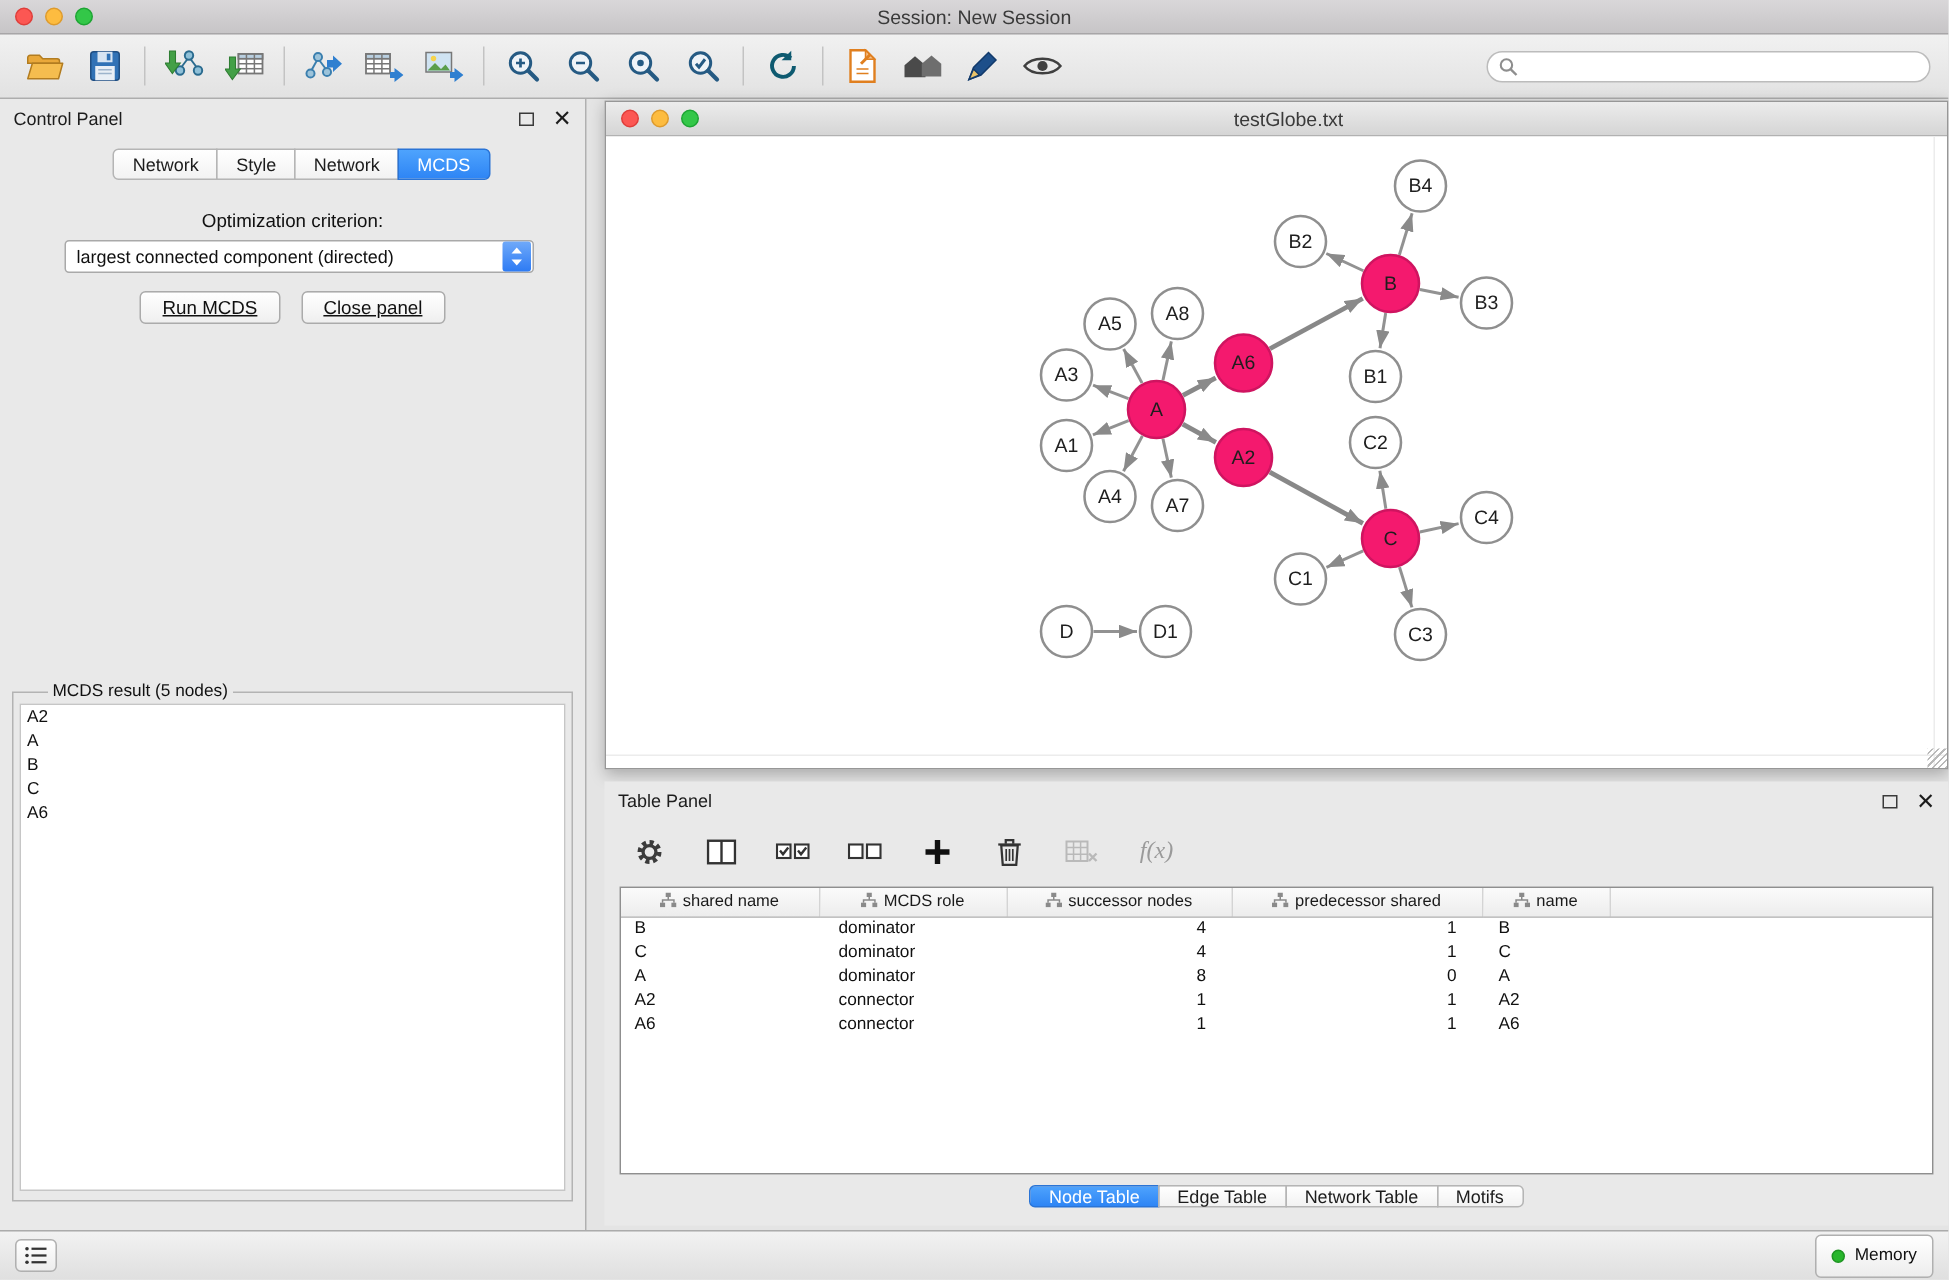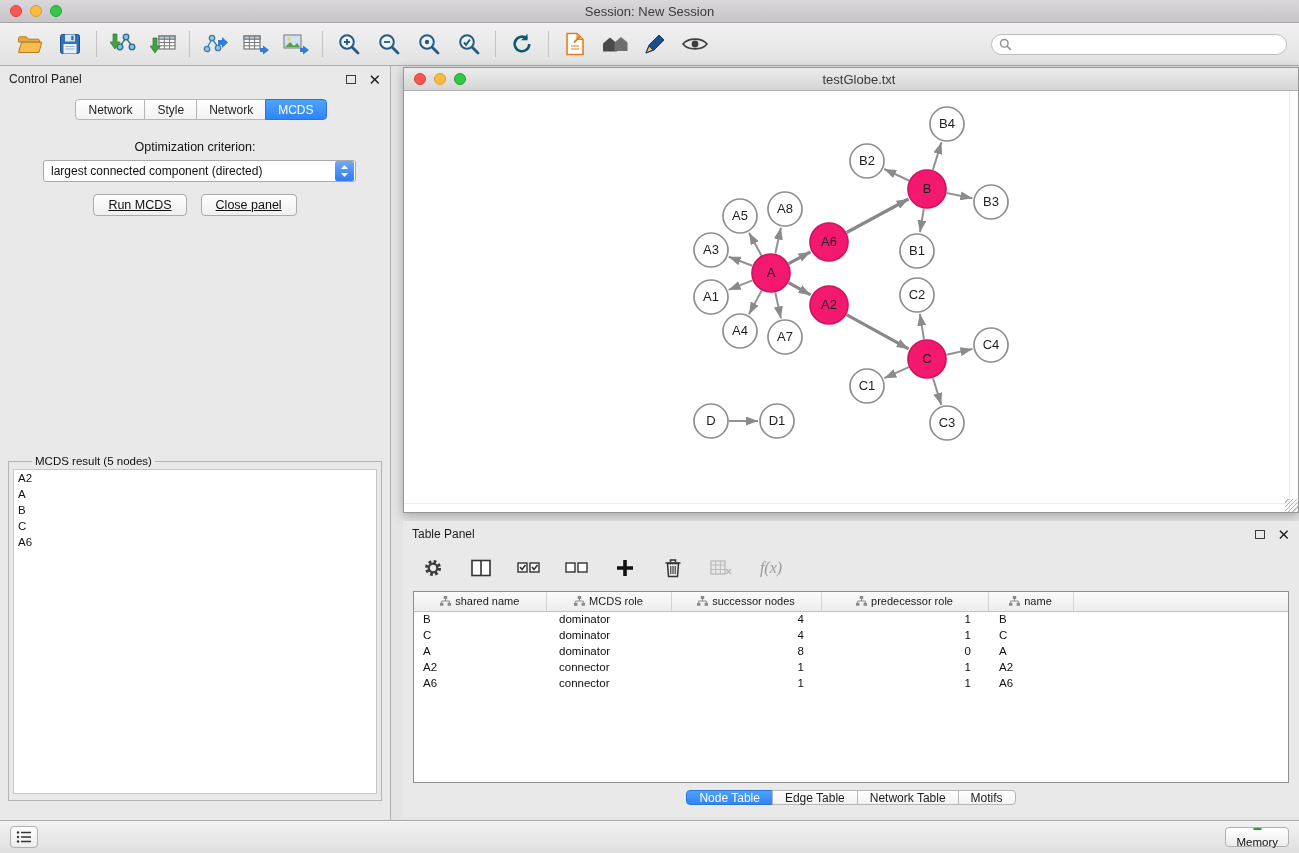--- a/index.html
+++ b/index.html
@@ -80,21 +80,21 @@
   td.c0{padding-left:9px;}
   td.c1{padding-left:13px;}
   td.num{text-align:right;padding-right:17px;}
   td.c4{padding-left:11px;}
   .table-tabs{display:flex;justify-content:center;margin-top:7px;}
   .table-tabs .seg{height:15px;font-size:12px;}
 
   
   .statusbar{height:33px;background:linear-gradient(#f2f2f2,#dfdfdf);border-top:1px solid #ababab;display:flex;align-items:center;padding:0 10px;flex:0 0 auto;}
   .list-btn{width:28px;height:22px;border:1px solid #b0b0b0;border-radius:4px;background:linear-gradient(#fff,#ededed);display:flex;align-items:center;justify-content:center;cursor:pointer;}
-  .memory-btn{margin-left:auto;height:20px;border:1px solid #b0b0b0;border-radius:4px;background:linear-gradient(#fff,#ededed);display:flex;align-items:center;gap:6px;padding:0 10px;font-size:11.5px;color:#101010;font-family:inherit;cursor:pointer;flex-direction:column;}
+  .memory-btn{margin-left:auto;height:29px;border:1px solid #b0b0b0;border-radius:4px;background:linear-gradient(#fff,#ededed);display:flex;align-items:center;gap:6px;padding:0 10px;font-size:11.5px;color:#101010;font-family:inherit;cursor:pointer;}
   .mem-dot{width:9px;height:9px;border-radius:50%;background:#28b62c;border:1px solid #1e9422;display:inline-block;}
 </style>
 </head>
 <body>
 
 <div class="app">
 
   <div class="titlebar">
     <div class="lights">
       <span class="light red"></span>
@@ -505,21 +505,21 @@
                       <rect x="3.8" y="0" width="3.4" height="3" fill="#8a8a8a"></rect>
                       <rect x="0" y="6.8" width="3.4" height="3" fill="#8a8a8a"></rect>
                       <rect x="7.6" y="6.8" width="3.4" height="3" fill="#8a8a8a"></rect>
                       <path d="M5.5 3v2M1.7 6.8V5h7.6v1.8" stroke="#8a8a8a" fill="none"></path>
                     </svg><span>successor nodes</span></th>
                   <th><svg class="tree-ic" width="11" height="10" viewBox="0 0 11 10">
                       <rect x="3.8" y="0" width="3.4" height="3" fill="#8a8a8a"></rect>
                       <rect x="0" y="6.8" width="3.4" height="3" fill="#8a8a8a"></rect>
                       <rect x="7.6" y="6.8" width="3.4" height="3" fill="#8a8a8a"></rect>
                       <path d="M5.5 3v2M1.7 6.8V5h7.6v1.8" stroke="#8a8a8a" fill="none"></path>
-                    </svg><span>predecessor role</span></th>
+                    </svg><span>predecessor shared</span></th>
                   <th><svg class="tree-ic" width="11" height="10" viewBox="0 0 11 10">
                       <rect x="3.8" y="0" width="3.4" height="3" fill="#8a8a8a"></rect>
                       <rect x="0" y="6.8" width="3.4" height="3" fill="#8a8a8a"></rect>
                       <rect x="7.6" y="6.8" width="3.4" height="3" fill="#8a8a8a"></rect>
                       <path d="M5.5 3v2M1.7 6.8V5h7.6v1.8" stroke="#8a8a8a" fill="none"></path>
                     </svg><span>name</span></th>
                   <th></th>
                 </tr>
               </thead>
             <tbody id="tbody">

